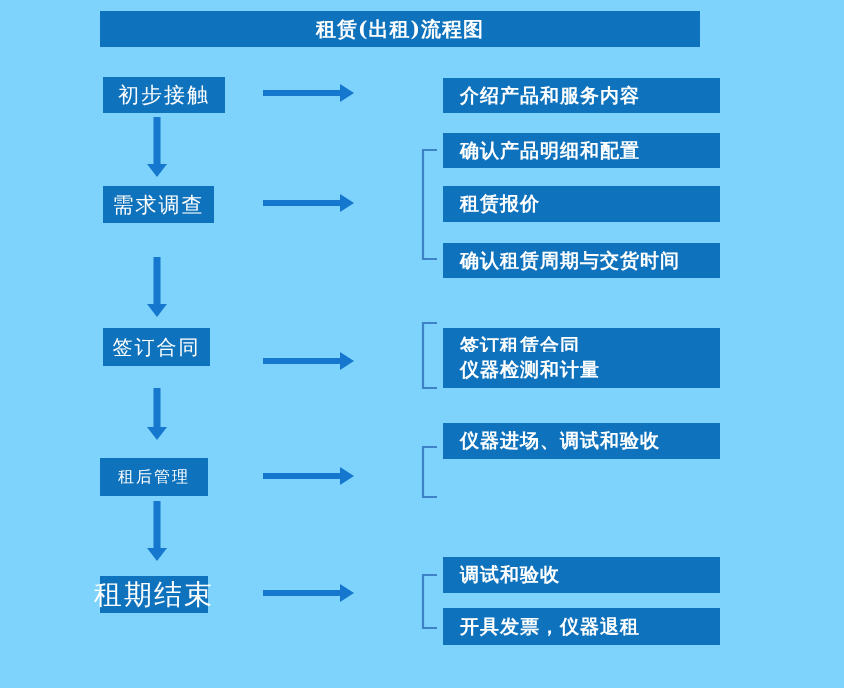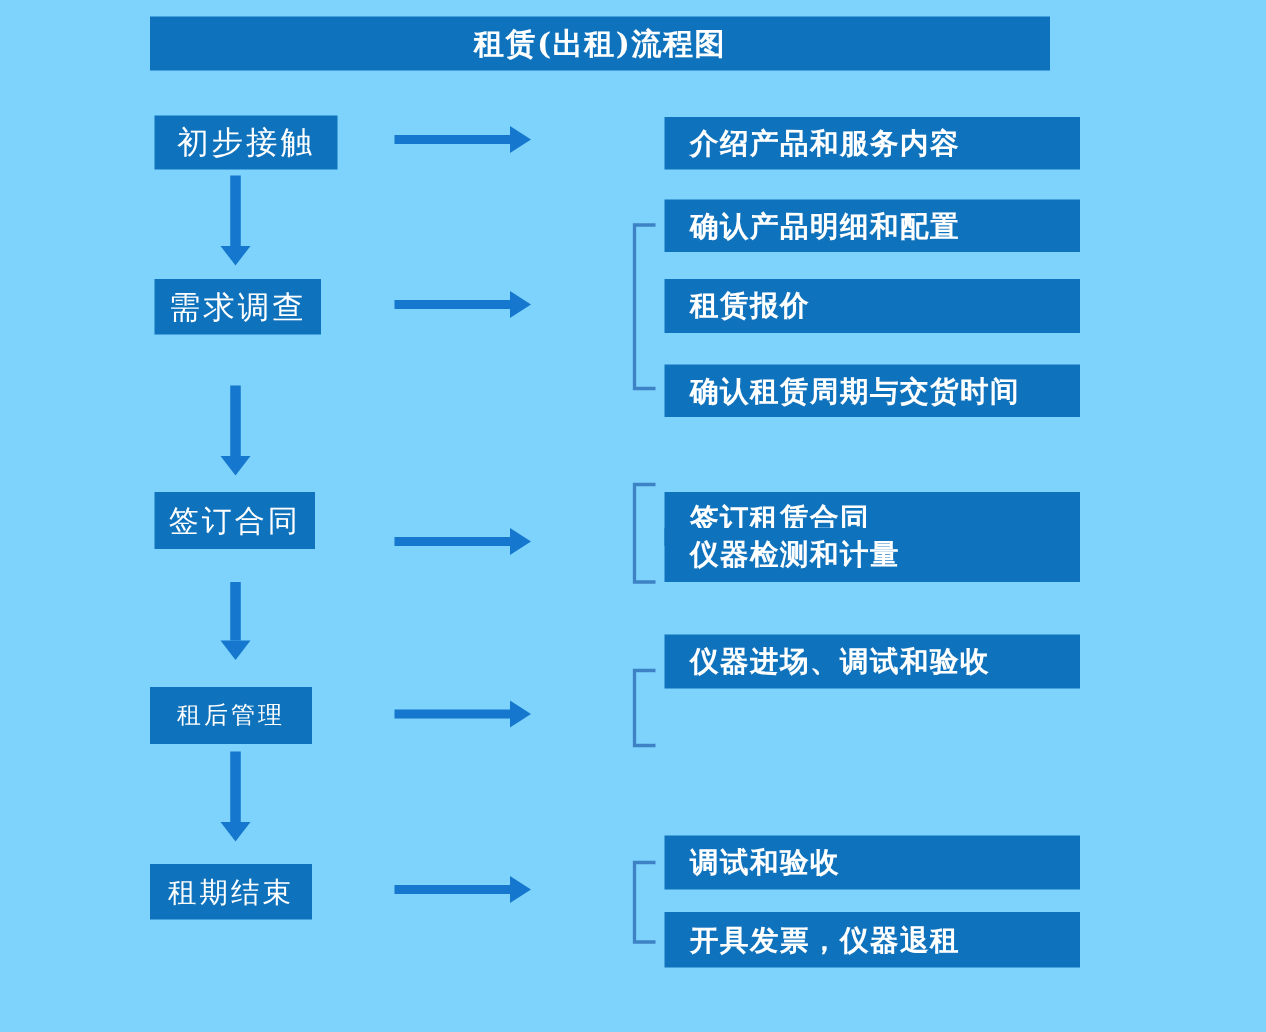--- a/index.html
+++ b/index.html
@@ -39,21 +39,21 @@
     display: flex;
     align-items: center;
     justify-content: center;
     letter-spacing: 2px;
     white-space: nowrap;
   }
   .s0 { left: 103px; top: 77px;  width: 122px; height: 36px; }
   .s1 { left: 103px; top: 186px; width: 111px; height: 37px; }
   .s2 { left: 103px; top: 328px; width: 107px; height: 38px; font-size: 20px; }
   .s3 { left: 100px; top: 458px; width: 108px; height: 38px; font-size: 16px; }
-  .s4 { left: 100px; top: 576px; width: 108px; height: 37px; font-size: 19px; }
+  .s4 { left: 100px; top: 576px; width: 108px; height: 37px; font-size: 28px; }
   .detail-box {
     position: absolute;
     left: 443px;
     width: 277px;
     background: var(--box-blue, #0F72BC);
     color: #ffffff;
     font-weight: bold;
     font-size: 19px;
     display: flex;
     align-items: center;

